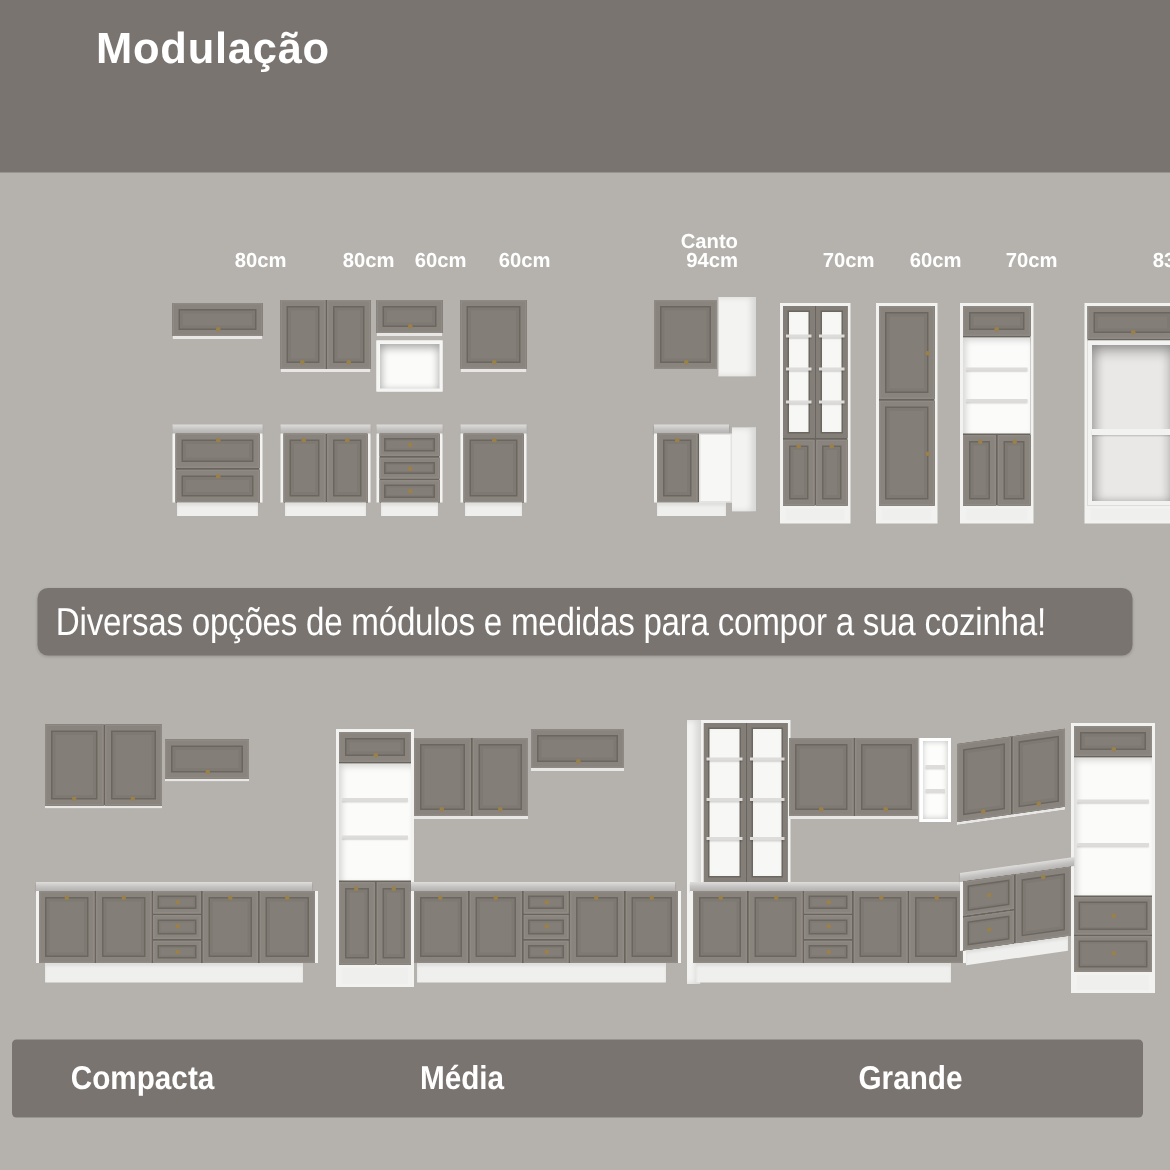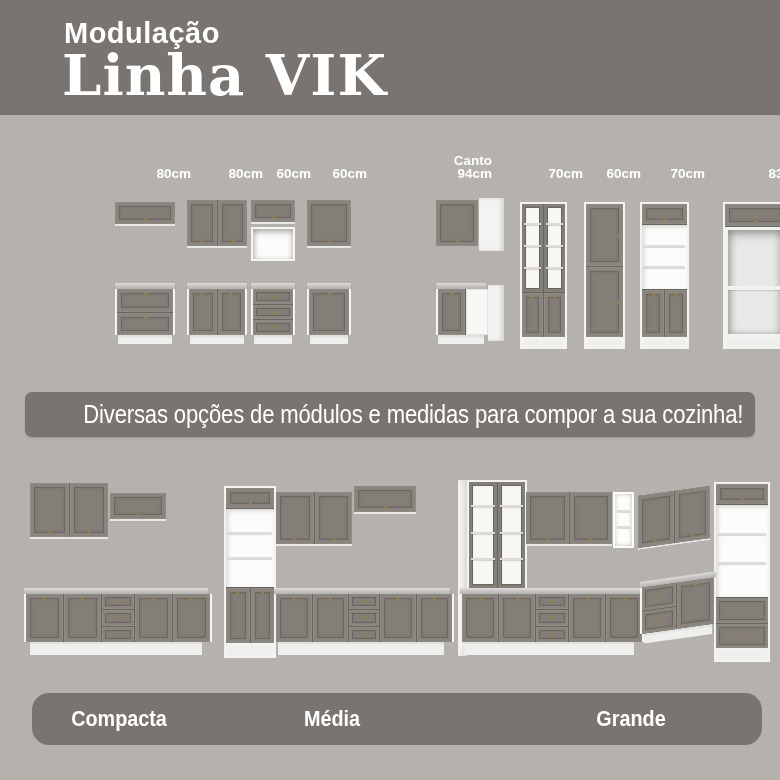--- a/index.html
+++ b/index.html
@@ -48,43 +48,42 @@
   .tstack{display:flex;flex-direction:column;gap:1px;}
   .glass{position:relative;flex:1;background:#f7f7f6;
          box-shadow:inset 0 0 0 3px #837e77,inset 0 0 0 4px #6b665f,inset 0 0 6px rgba(0,0,0,.15);}
   .open{position:relative;background:#fbfbfa;box-shadow:inset 2px 2px 4px rgba(0,0,0,.15);}
   .openbig{position:relative;background:#e9e8e6;border:3px solid #f2f2f1;
          box-shadow:inset 0 5px 8px rgba(0,0,0,.25),inset 4px 0 6px rgba(0,0,0,.15),inset -4px 0 6px rgba(0,0,0,.1);}
   .tplinth{flex:0 0 8px;margin:2px 2px 0;background:#efefee;}
 
   
   .banner{position:absolute;top:392px;left:25px;right:25px;height:45px;background:#7a7470;border-radius:7px;
-          display:flex;align-items:center;justify-content:flex-start;box-shadow:0 1px 2px rgba(0,0,0,.15);}
+          display:flex;align-items:center;justify-content:flex-end;box-shadow:0 1px 2px rgba(0,0,0,.15);}
   .bannertxt{color:#fff;font-size:26px;transform:scaleX(.85);white-space:nowrap;letter-spacing:-.2px;}
 
   
   .kitchens{position:absolute;top:450px;left:0;right:0;height:240px;}
   .scene{position:absolute;top:0;height:240px;}
   .wing{position:absolute;transform:skewY(-8deg);transform-origin:0 0;}
   .wing .counter,.wing .baseb,.wing .plinth{position:static;}
   .wing .plinth{margin:0 4px;height:10px;}
 
   
-  .bar{position:absolute;top:693px;left:32px;right:18px;height:52px;background:#7a7470;border-radius:17px;}
+  .bar{position:absolute;top:693px;left:8px;right:18px;height:52px;background:#7a7470;border-radius:3px;}
   .barlbl{position:absolute;top:50%;transform:translate(-50%,-50%) scaleX(.9);color:#fff;font-weight:700;
           font-size:22px;white-space:nowrap;}
 </style>
 </head>
 <body>
 
 <div class="page">
 
   <div class="header">
     <div class="sub">Modulação</div>
-    <div class="title">Linha VIK</div>
   </div>
 
   <div class="modules">
 
 
     <div class="mod" style="left:115px;width:60px;">
       <div class="lbl">80cm</div>
       <div class="cab" style="top:87px;left:0;right:0;height:22px;">
           <div class="door kb f1"></div>
         </div>

